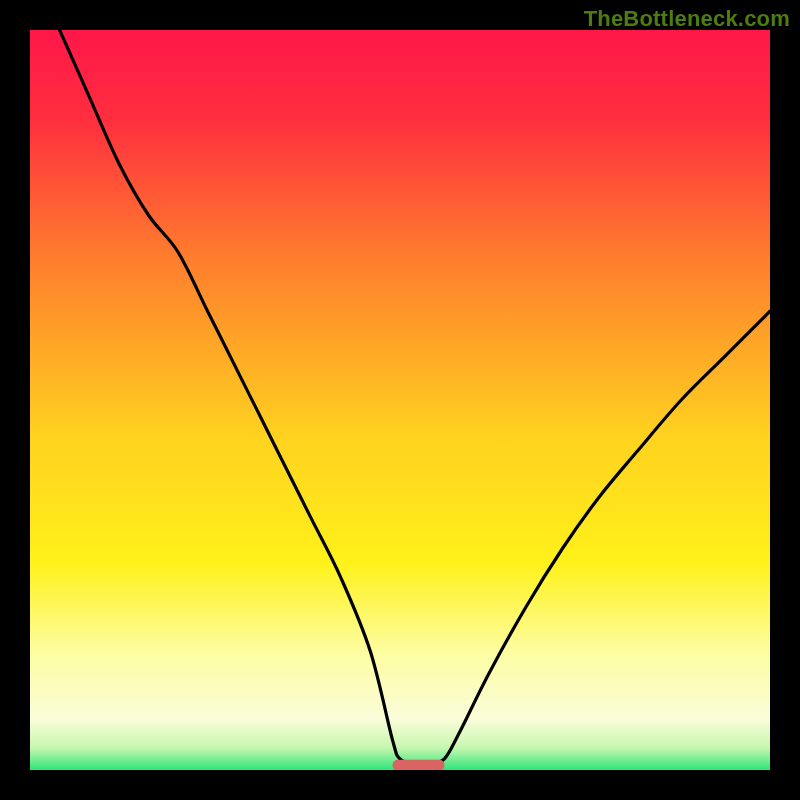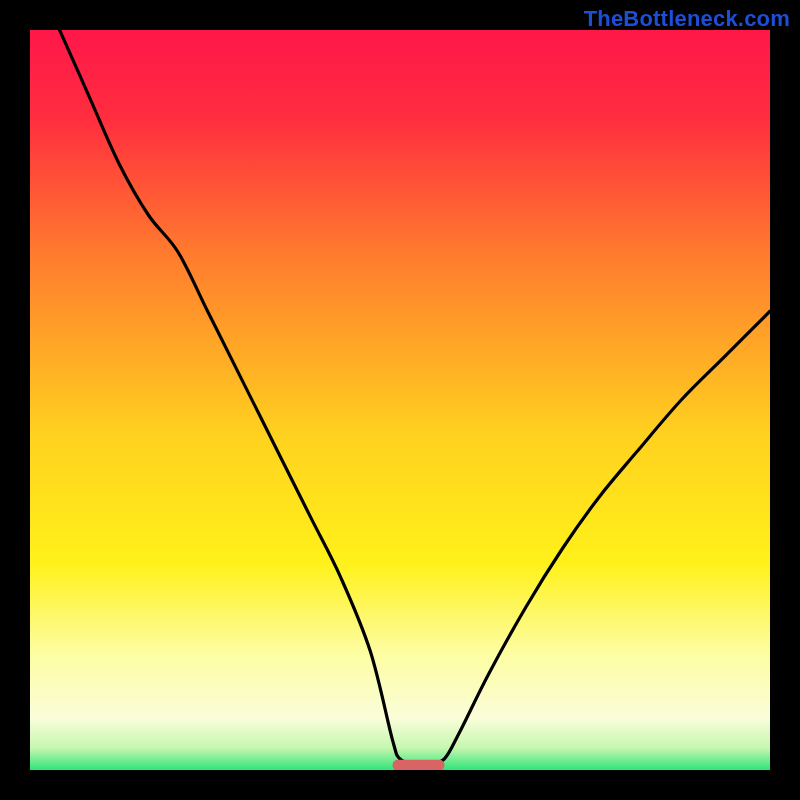--- a/index.html
+++ b/index.html
@@ -18,21 +18,21 @@
   svg {
     display: block;
   }
   .watermark {
     position: absolute;
     top: 6px;
     right: 10px;
     font-family: Arial, Helvetica, sans-serif;
     font-size: 22px;
     font-weight: 600;
-    color: #1d4ed8;
+    color: #4d7c0f;
     letter-spacing: 0.2px;
     user-select: none;
   }
 </style>
 </head>
 <body>
 
 <div class="canvas-wrap">
   <svg width="800" height="800" viewBox="0 0 800 800" preserveAspectRatio="none">
     <defs>

